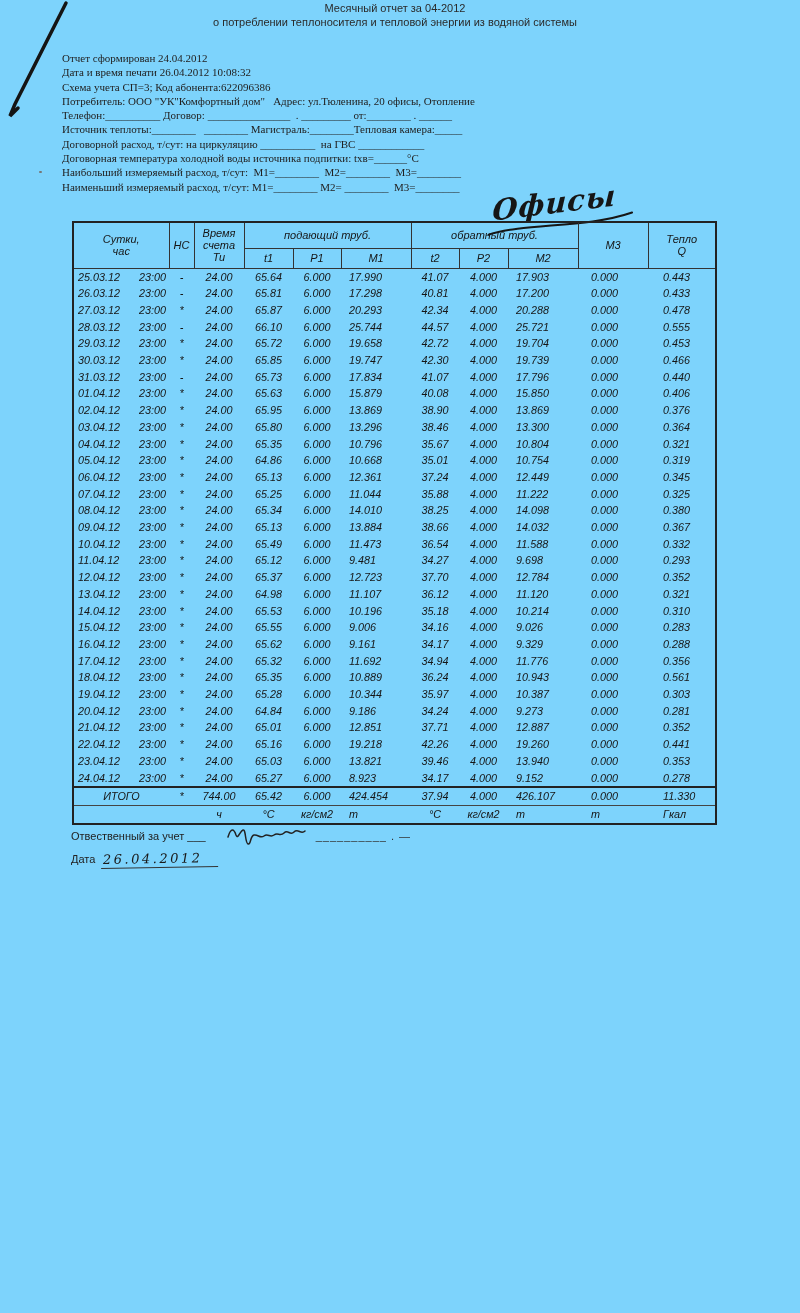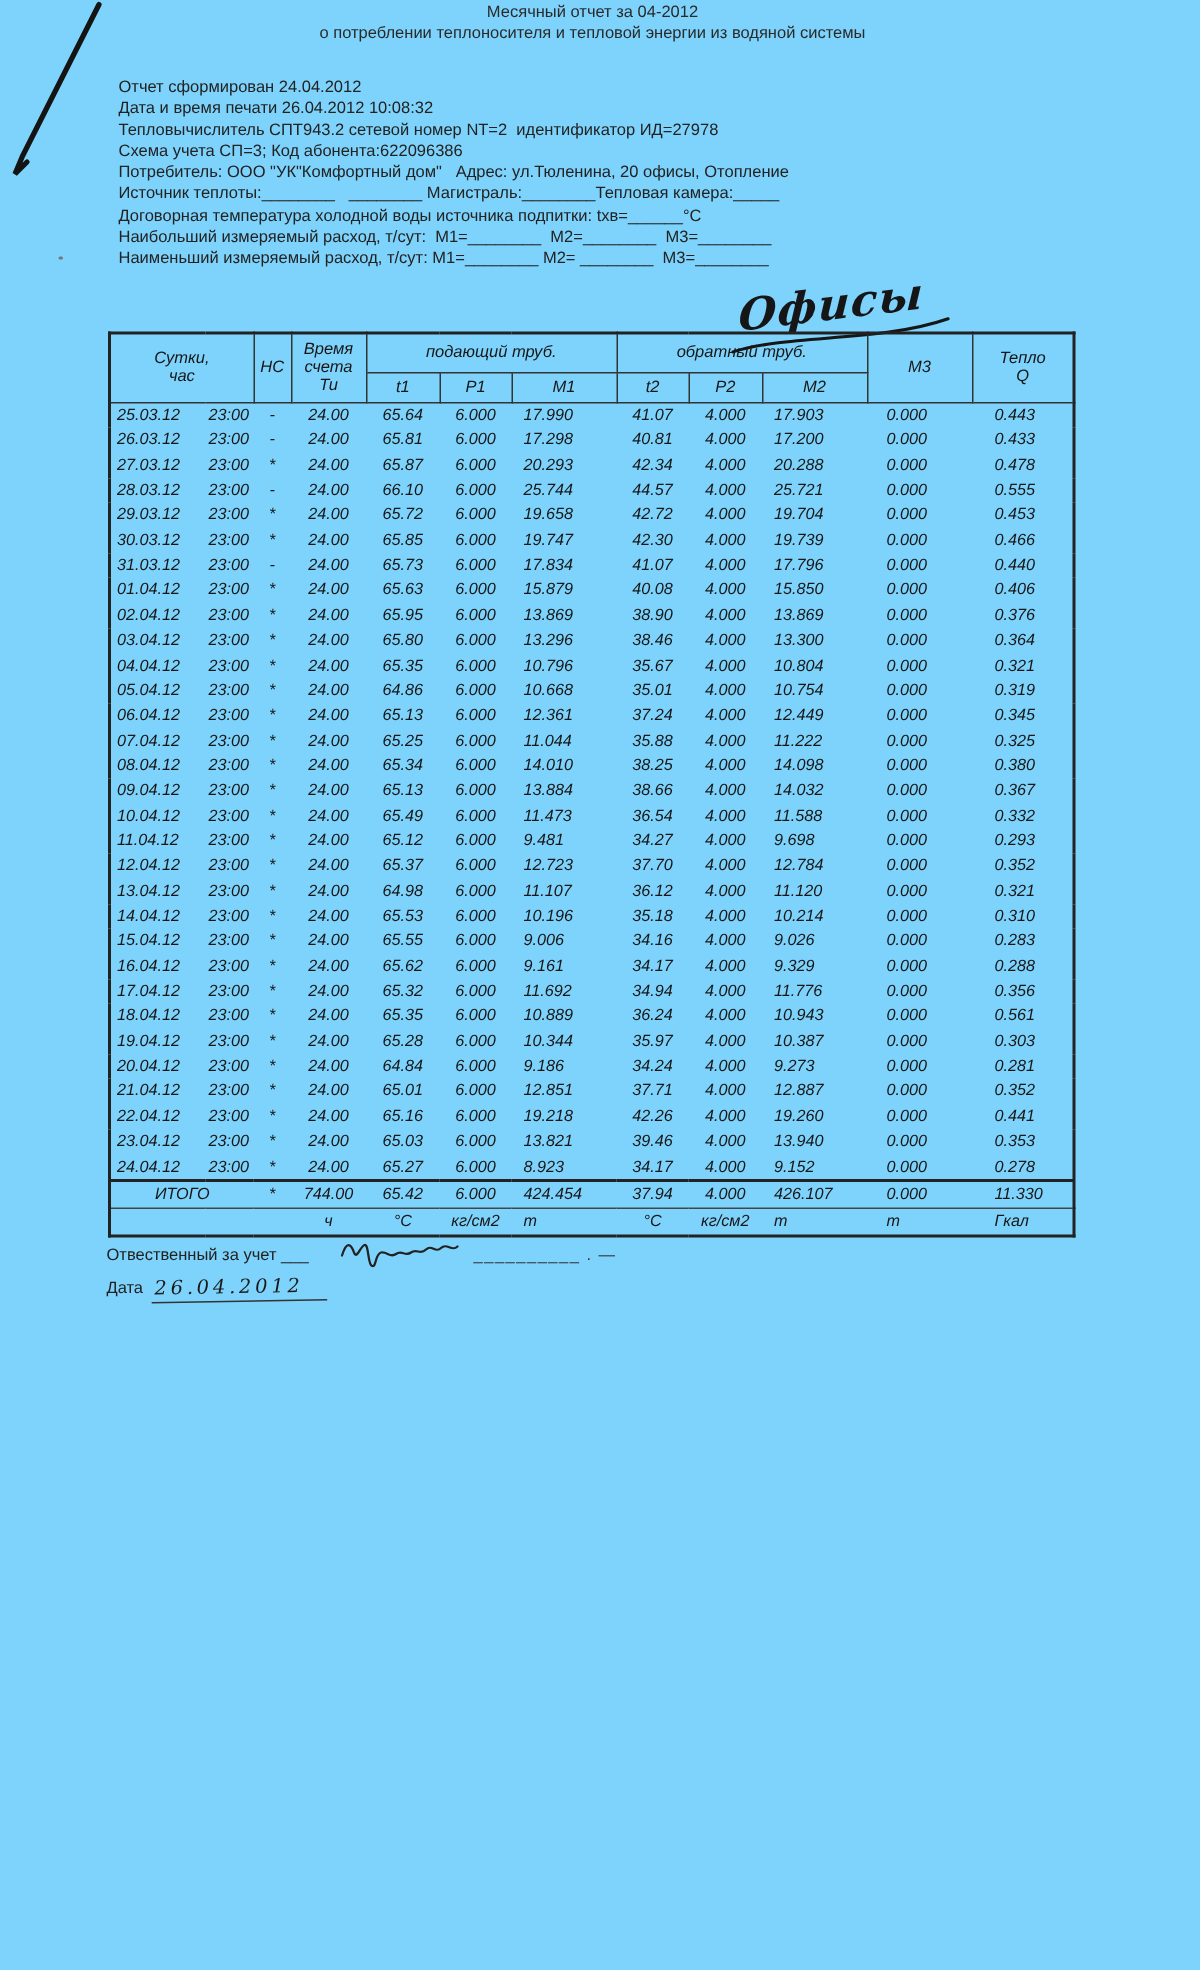--- a/index.html
+++ b/index.html
@@ -3,21 +3,21 @@
 <meta charset="utf-8">
 <style>
   * { margin:0; padding:0; box-sizing:border-box; }
   body { background:#e8e8e8; font-family:"Liberation Sans", sans-serif; }
   .page {
     position:relative; width:800px; height:1313px; margin:0 auto;
     background:#7dd3fc; color:#1c1c1c; overflow:hidden;
   }
   .title-block { position:absolute; top:2px; left:0; width:790px; text-align:center; }
   .title-line { font-size:11px; line-height:13.5px; color:#2a2a2a; }
-  .info-block { position:absolute; left:79px; top:51px; width:620px; }
+  .info-block { position:absolute; left:62px; top:51px; width:620px;font-family:Liberation Serif, serif; }
   .info-line { font-size:11px; line-height:14.3px; white-space:pre; color:#222; }
 
   
   .hw-note {
     position:absolute; left:492px; top:186px;
     font-family:"DejaVu Serif", serif; font-style:italic; font-weight:600;
     font-size:29px; color:#161616; transform:rotate(-7deg) skewX(-10deg);
     letter-spacing:1px;
   }
   .hw-underline { position:absolute; left:486px; top:217px; transform:rotate(-6deg); }
@@ -74,24 +74,25 @@
   <div class="speck"></div>
 
   <div class="title-block">
     <div class="title-line">Месячный отчет за  04-2012</div>
     <div class="title-line">о потреблении теплоносителя и тепловой энергии из водяной системы</div>
   </div>
 
   <div class="info-block">
       <div class="info-line">Отчет сформирован 24.04.2012</div>
       <div class="info-line">Дата и время печати 26.04.2012 10:08:32</div>
-      <div class="info-line">Тепловычислитель СПТ943.2 сетевой номер NT=2  идентификатор ИД=27978</div>
       <div class="info-line">Схема учета СП=3; Код абонента:622096386</div>
       <div class="info-line">Потребитель: ООО "УК"Комфортный дом"   Адрес: ул.Тюленина, 20 офисы, Отопление</div>
+      <div class="info-line">Телефон:__________ Договор: _______________  . _________ от:________ . ______</div>
       <div class="info-line">Источник теплоты:________   ________ Магистраль:________Тепловая камера:_____</div>
+      <div class="info-line">Договорной расход, т/сут: на циркуляцию __________  на ГВС ____________</div>
       <div class="info-line">Договорная температура холодной воды источника подпитки: tхв=______°С</div>
       <div class="info-line">Наибольший измеряемый расход, т/сут:  М1=________  М2=________  М3=________</div>
       <div class="info-line">Наименьший измеряемый расход, т/сут: М1=________ М2= ________  М3=________</div>
     </div>
 
   <div class="hw-note">Офисы</div>
   <svg class="hw-underline" width="150" height="16">
     <path d="M2,10 C40,2 100,14 147,3" stroke="#161616" stroke-width="2" fill="none" stroke-linecap="round"></path>
   </svg>
 

